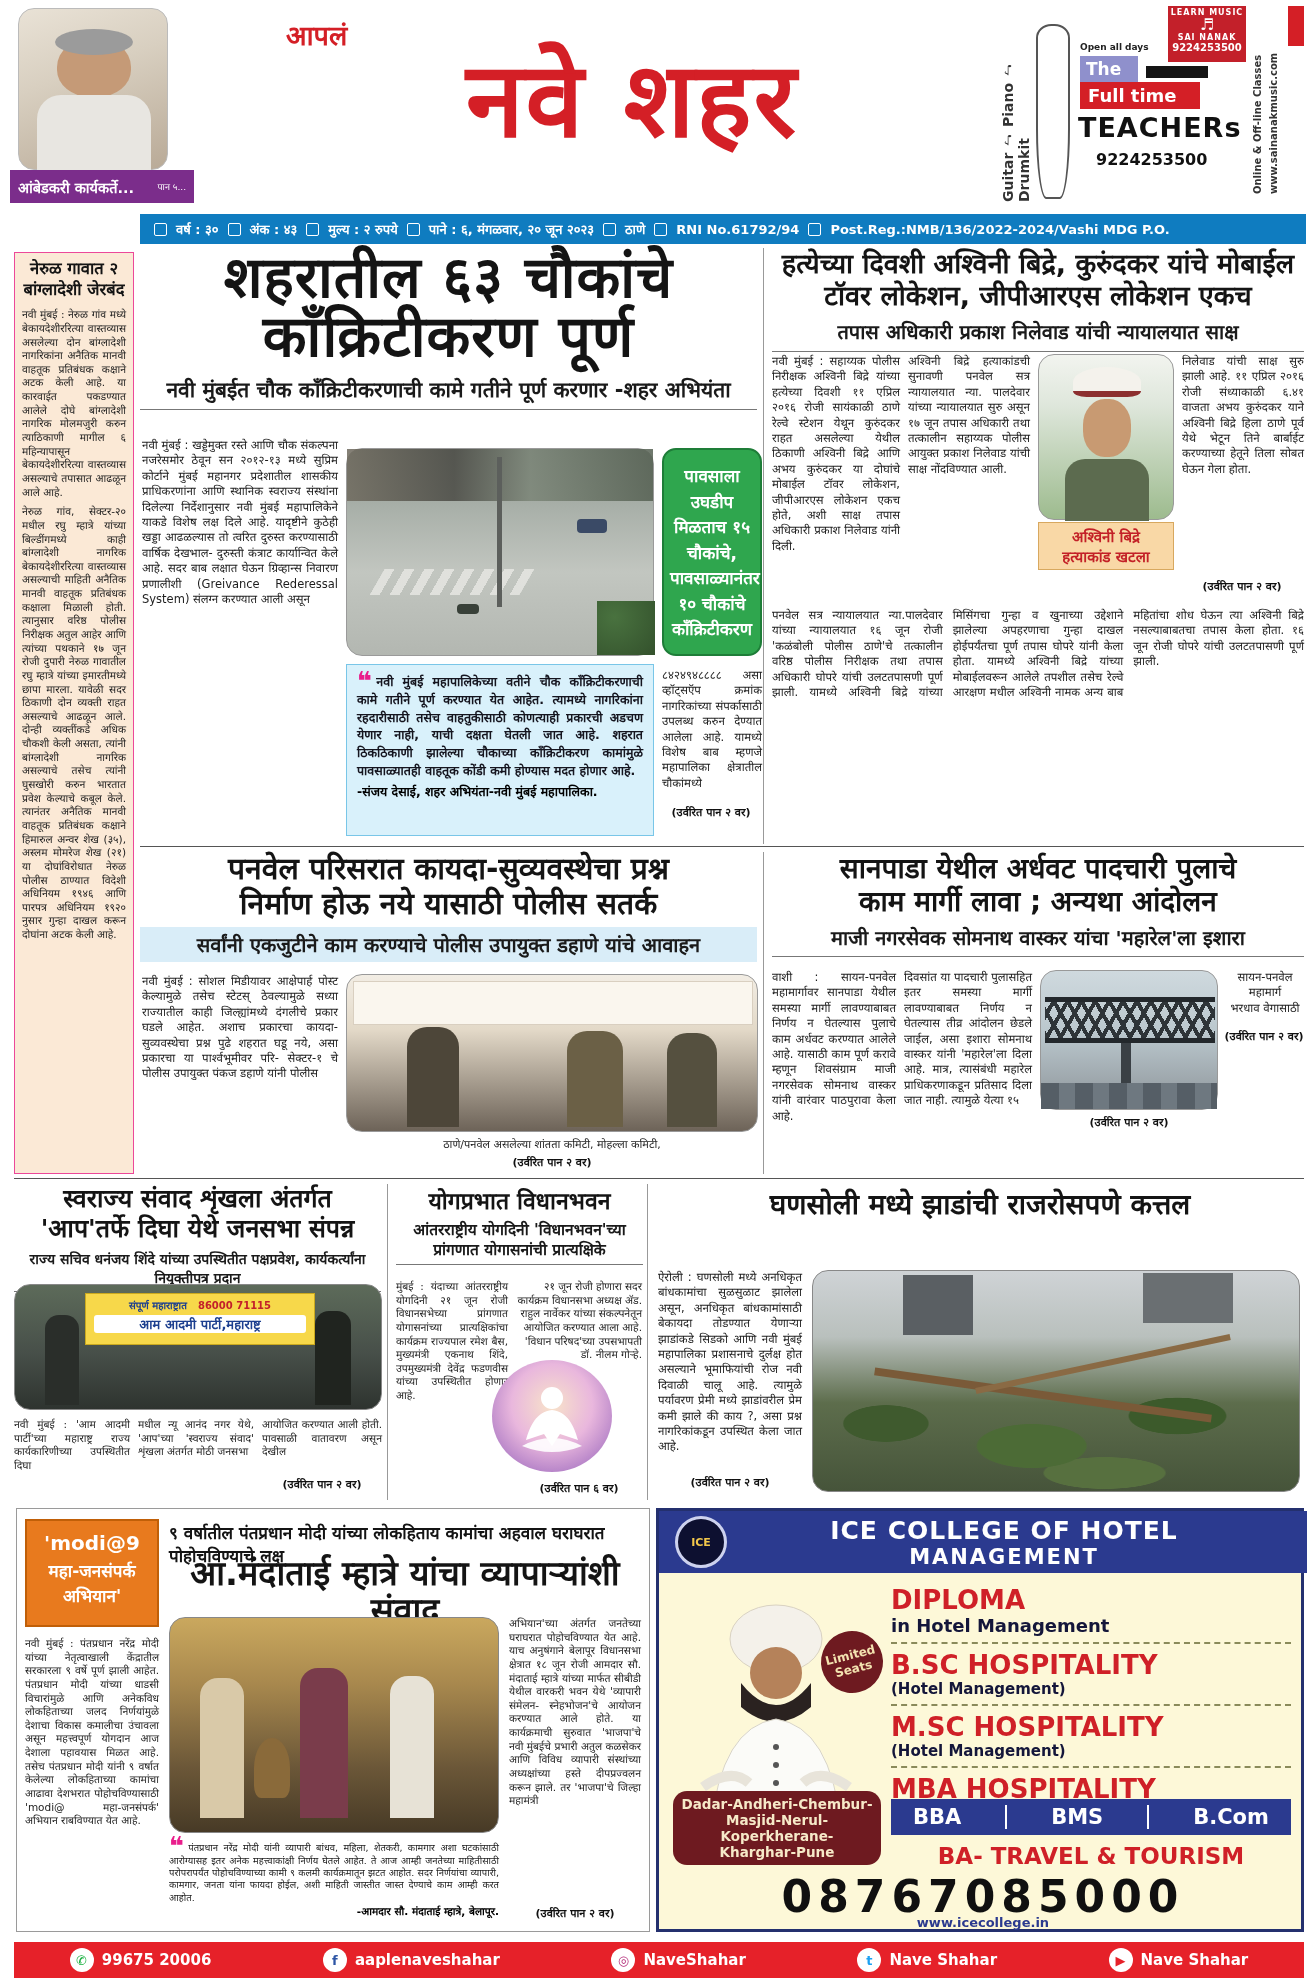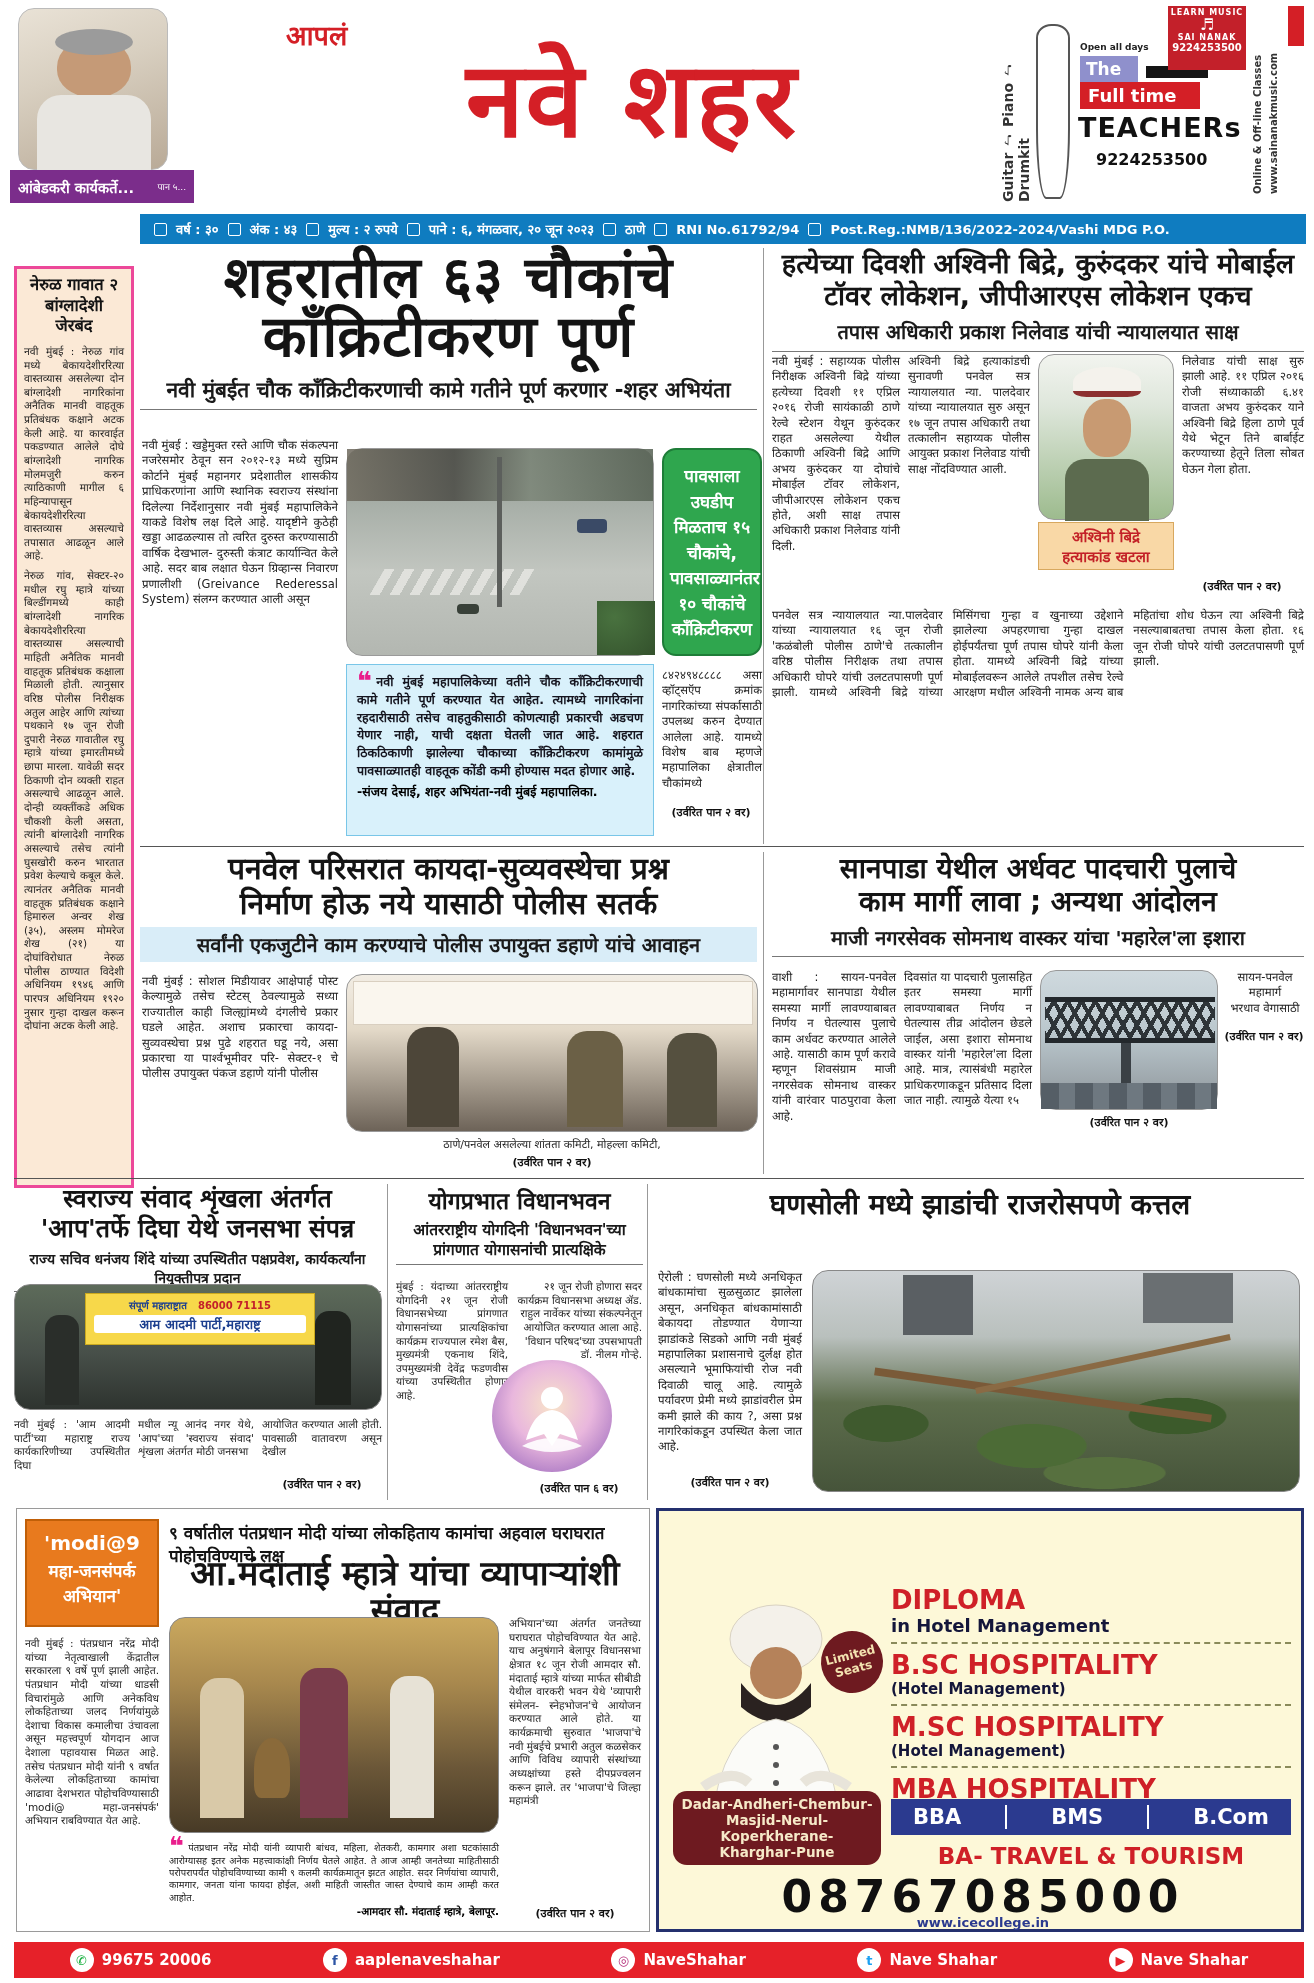--- a/index.html
+++ b/index.html
@@ -58,21 +58,21 @@
 
     <div class="abs" style="left:1000px;top:4px;width:306px;height:200px;">
       <div class="abs vert" style="left:0px;top:8px;height:190px;font-size:14px;font-weight:bold;color:#333;">Guitar ♪ Piano ♪ Drumkit</div>
       <div class="abs" style="left:36px;top:20px;width:34px;height:175px;border:2px solid #555;border-radius:45% 45% 30% 30%/8% 8% 40% 40%;"></div>
       <div class="abs" style="left:80px;top:38px;font-size:9px;font-weight:bold;color:#222;">Open all days</div>
       <div class="abs" style="left:80px;top:52px;width:58px;background:#8f90cc;color:#fff;font-weight:bold;font-size:17px;padding:3px 6px;">The</div>
       <div class="abs" style="left:146px;top:62px;width:62px;height:12px;background:#151515;"></div>
       <div class="abs" style="left:80px;top:78px;width:120px;background:#d41f26;color:#fff;font-weight:bold;font-size:18px;padding:3px 8px;">Full time</div>
       <div class="abs" style="left:78px;top:108px;font-size:27px;font-weight:900;color:#111;letter-spacing:1px;">TEACHERs</div>
       <div class="abs" style="left:96px;top:146px;font-size:16px;font-weight:bold;color:#111;">9224253500</div>
-      <div class="abs" style="left:168px;top:2px;width:78px;height:64px;background:#c3202a;color:#fff;text-align:center;">
+      <div class="abs" style="left:168px;top:2px;width:78px;height:56px;background:#c3202a;color:#fff;text-align:center;">
         <div style="font-size:8px;font-weight:bold;letter-spacing:1px;margin-top:2px;">LEARN MUSIC</div>
         <div style="font-size:16px;line-height:16px;">♬</div>
         <div style="font-size:8px;font-weight:bold;letter-spacing:1px;">SAI NANAK</div>
         <div style="font-size:10px;font-weight:bold;">9224253500</div>
       </div>
       <div class="abs vert" style="left:252px;top:30px;height:160px;font-size:10px;font-weight:bold;color:#333;">Online &amp; Off-line Classes</div>
       <div class="abs vert" style="left:268px;top:30px;height:160px;font-size:10px;font-weight:bold;color:#333;">www.sainanakmusic.com</div>
       <div class="abs" style="left:288px;top:2px;width:16px;height:40px;background:#d41f26;"></div>
     </div>
   </div>
@@ -87,21 +87,21 @@
     <span class="sq"></span>
     <span>पाने : ६, मंगळवार, २० जून २०२३</span>
     <span class="sq"></span>
     <span>ठाणे</span>
     <span class="sq"></span>
     <span>RNI No.61792/94</span>
     <span class="sq"></span>
     <span>Post.Reg.:NMB/136/2022-2024/Vashi MDG P.O.</span>
   </div>
 
-  <div class="abs" style="left:14px;top:266px;width:120px;height:922px;background:#fbe9d6;border:3px solid #ec4899;padding:6px 7px;">
+  <div class="abs" style="left:14px;top:252px;width:120px;height:922px;background:#fbe9d6;border:1px solid #ec4899;padding:6px 7px;">
     <div class="hl" style="font-size:16.5px;line-height:1.25;">
       <div>नेरुळ गावात २</div>
       <div>बांग्लादेशी जेरबंद</div>
     </div>
     <p class="small-txt" style="margin:8px 0 6px;">नवी मुंबई : नेरुळ गांव मध्ये बेकायदेशीररित्या वास्तव्यास असलेल्या दोन बांग्लादेशी नागरिकांना अनैतिक मानवी वाहतूक प्रतिबंधक कक्षाने अटक केली आहे. या कारवाईत पकडण्यात आलेले दोघे बांग्लादेशी नागरिक मोलमजुरी करुन त्याठिकाणी मागील ६ महिन्यापासून बेकायदेशीररित्या वास्तव्यास असल्याचे तपासात आढळून आले आहे.</p>
     <p class="small-txt" style="margin:0;">नेरुळ गांव, सेक्टर-२० मधील रघु म्हात्रे यांच्या बिल्डींगमध्ये काही बांग्लादेशी नागरिक बेकायदेशीररित्या वास्तव्यास असल्याची माहिती अनैतिक मानवी वाहतूक प्रतिबंधक कक्षाला मिळाली होती. त्यानुसार वरिष्ठ पोलीस निरीक्षक अतुल आहेर आणि त्यांच्या पथकाने १७ जून रोजी दुपारी नेरुळ गावातील रघु म्हात्रे यांच्या इमारतीमध्ये छापा मारला. यावेळी सदर ठिकाणी दोन व्यक्ती राहत असल्याचे आढळून आले. दोन्ही व्यक्तींकडे अधिक चौकशी केली असता, त्यांनी बांग्लादेशी नागरिक असल्याचे तसेच त्यांनी घुसखोरी करुन भारतात प्रवेश केल्याचे कबूल केले. त्यानंतर अनैतिक मानवी वाहतूक प्रतिबंधक कक्षाने हिमारुल अन्वर शेख (३५), अस्लम मोमरेज शेख (२१) या दोघांविरोधात नेरुळ पोलीस ठाण्यात विदेशी अधिनियम १९४६ आणि पारपत्र अधिनियम १९२० नुसार गुन्हा दाखल करून दोघांना अटक केली आहे.</p>
   </div>
 
   <div class="abs" style="left:140px;top:248px;width:624px;height:596px;border-right:1px solid #999;padding-right:6px;">
     <div class="hl" style="font-size:57px;line-height:1.04;letter-spacing:1px;">
@@ -284,20 +284,27 @@
     <div class="abs small-txt" style="left:492px;top:108px;width:132px;height:292px;">अभियान'च्या अंतर्गत जनतेच्या घराघरात पोहोचविण्यात येत आहे. याच अनुषंगाने बेलापूर विधानसभा क्षेत्रात १८ जून रोजी आमदार सौ. मंदाताई म्हात्रे यांच्या मार्फत सीबीडी येथील वारकरी भवन येथे 'व्यापारी संमेलन- स्नेहभोजन'चे आयोजन करण्यात आले होते. या कार्यक्रमाची सुरुवात 'भाजपा'चे नवी मुंबईचे प्रभारी अतुल कळसेकर आणि विविध व्यापारी संस्थांच्या अध्यक्षांच्या हस्ते दीपप्रज्वलन करून झाले. तर 'भाजपा'चे जिल्हा महामंत्री</div>
     <div class="abs contd" style="left:492px;top:396px;width:132px;">(उर्वरित पान २ वर)</div>
 
     <div class="abs" style="left:152px;top:330px;width:330px;height:86px;">
       <div class="small-txt" style="font-size:9.5px;"><span class="qmark">❝</span><span>पंतप्रधान नरेंद्र मोदी यांनी व्यापारी बांधव, महिला, शेतकरी, कामगार अशा घटकांसाठी आरोग्यासह इतर अनेक महत्त्वाकांक्षी निर्णय घेतले आहेत. ते आज आम्ही जनतेच्या माहितीसाठी परोपरापर्यंत पोहोचविण्याच्या कामी ९ कलमी कार्यक्रमातून झटत आहोत. सदर निर्णयांचा व्यापारी, कामगार, जनता यांना फायदा होईल, अशी माहिती जास्तीत जास्त देण्याचे काम आम्ही करत आहोत.</span></div>
       <div style="font-weight:bold;font-size:10.5px;text-align:right;">-आमदार सौ. मंदाताई म्हात्रे, बेलापूर.</div>
     </div>
   </div>
 
   <div class="abs" style="left:656px;top:1508px;width:648px;height:424px;border:3px solid #24306e;background:#fdf8d8;">
+    <div class="abs" style="left:0;top:0;width:648px;height:62px;background:#2b3a8f;display:flex;align-items:center;">
+      <div style="width:46px;height:46px;border-radius:50%;background:#0d1030;border:3px solid #cdd2ee;margin:0 14px 0 16px;display:flex;align-items:center;justify-content:center;color:#f3c84b;font-size:11px;font-weight:bold;">ICE</div>
+      <div style="color:#fff;text-align:center;flex:1;padding-right:40px;">
+        <div style="font-size:25px;font-weight:900;letter-spacing:1px;">ICE COLLEGE OF HOTEL</div>
+        <div style="font-size:21px;font-weight:900;letter-spacing:2px;">MANAGEMENT</div>
+      </div>
+    </div>
 
     <div class="abs" style="left:12px;top:76px;width:210px;height:250px;">
       <svg width="210" height="250" viewBox="0 0 210 250">
         <ellipse cx="105" cy="52" rx="46" ry="34" fill="#f4f1ea" stroke="#d9d2c2"></ellipse>
         <circle cx="105" cy="86" r="26" fill="#b5825a"></circle>
         <path d="M70 96 Q105 140 140 96 L140 120 Q105 150 70 120 Z" fill="#2a2220"></path>
         <path d="M40 240 Q50 140 105 132 Q160 140 170 240 Z" fill="#fbfbf8" stroke="#d8d4c8"></path>
         <circle cx="105" cy="160" r="3" fill="#555"></circle>
           <circle cx="105" cy="178" r="3" fill="#555"></circle>
           <circle cx="105" cy="196" r="3" fill="#555"></circle>

